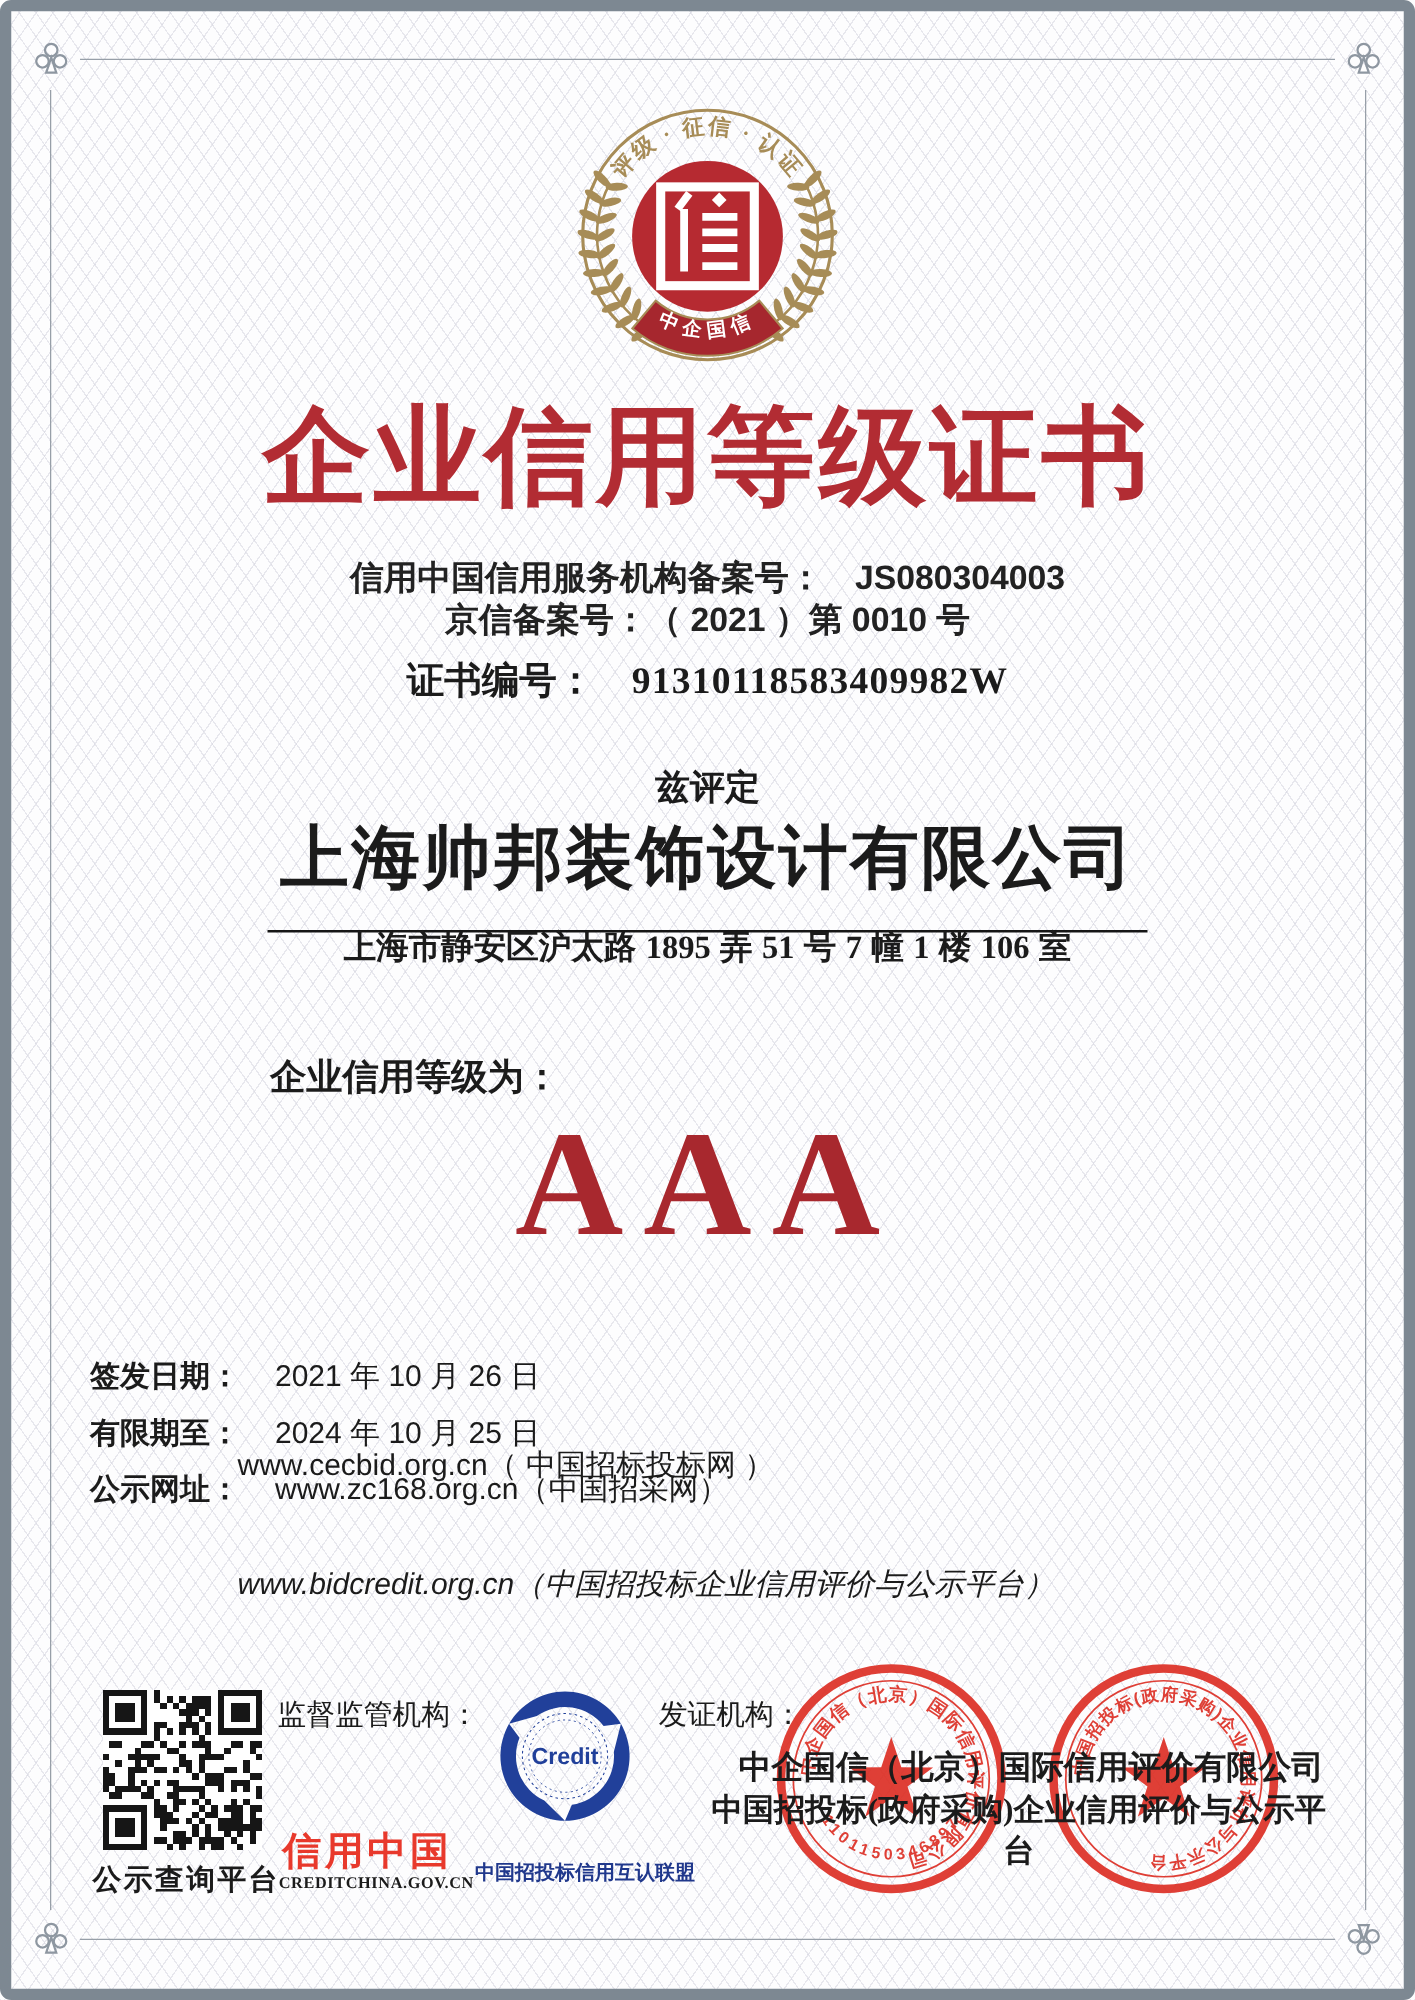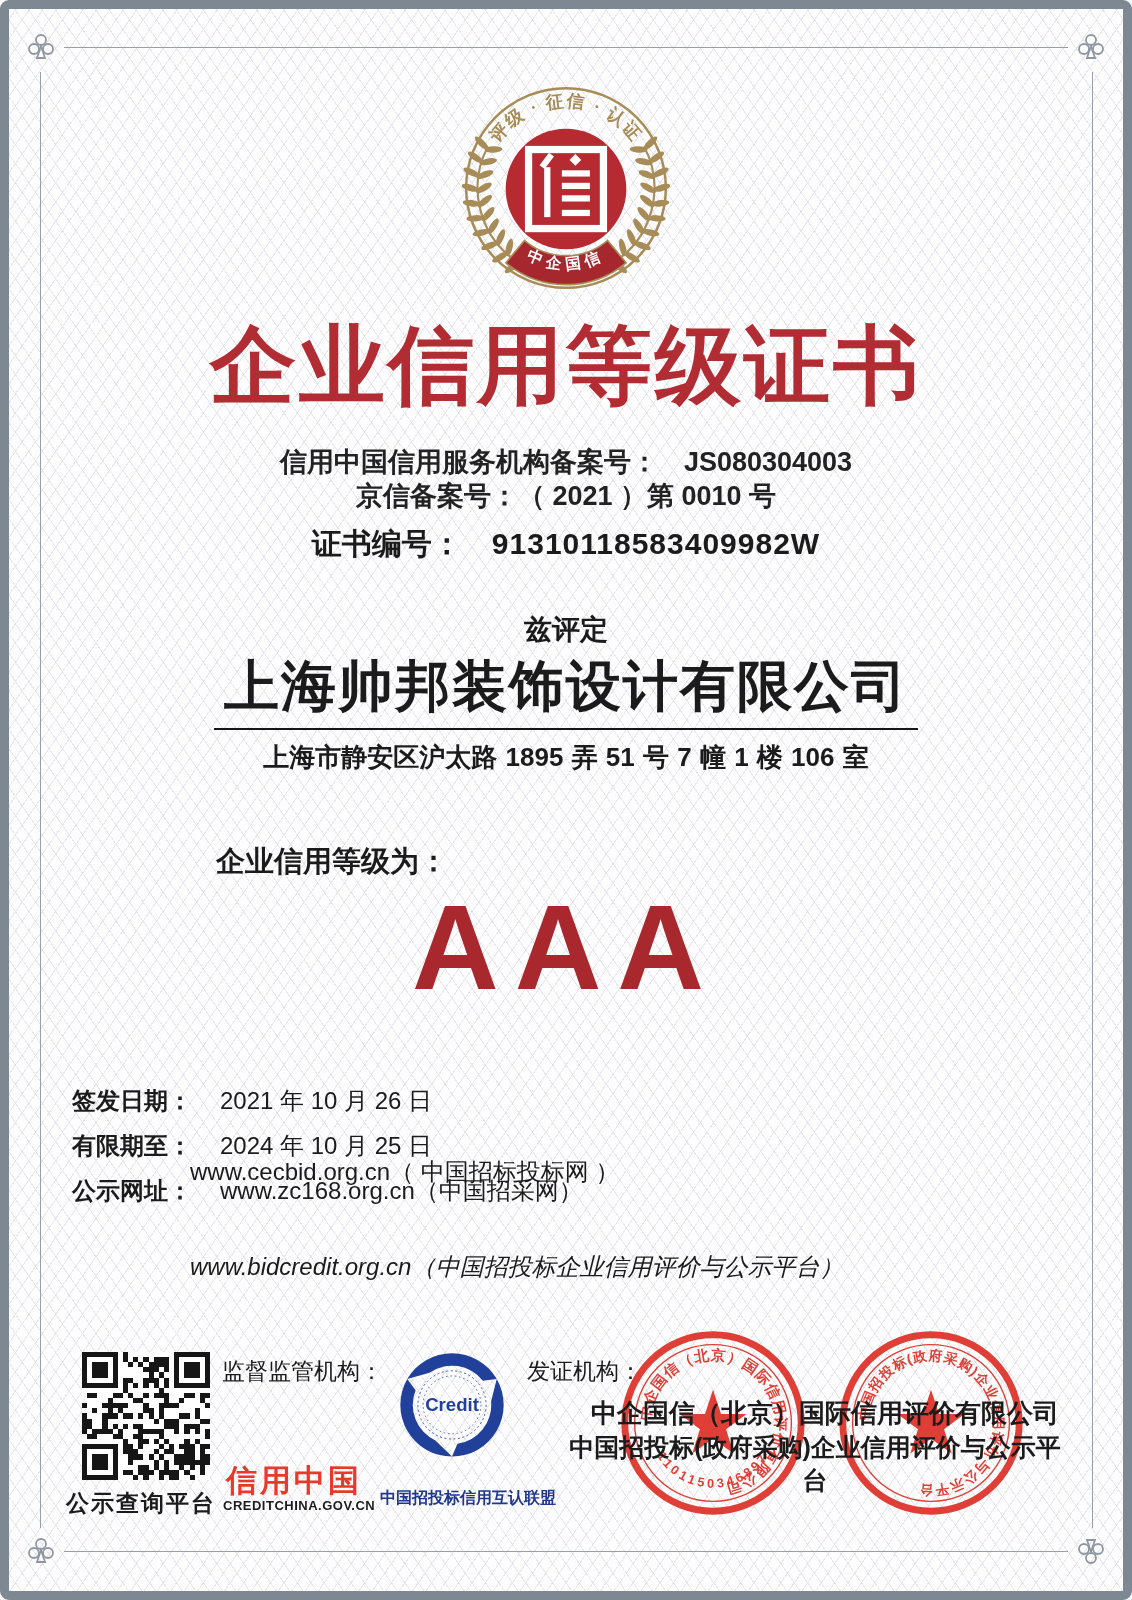--- a/index.html
+++ b/index.html
@@ -10,44 +10,44 @@
       repeating-linear-gradient(55deg, rgba(214,214,224,.55) 0 1px, transparent 1px 11px),
       repeating-linear-gradient(-55deg, rgba(214,214,224,.55) 0 1px, transparent 1px 11px);
     font-family:"Liberation Sans","DejaVu Sans",sans-serif;
     color:#1b1b1b;
   }
   #frame{position:absolute;inset:0;border:9px solid #7d8892;border-radius:9px;pointer-events:none;z-index:40;}
   .line{position:absolute;background:#979fa8;z-index:5;}
   .orn{position:absolute;z-index:6;}
   .abs{position:absolute;}
   .ctr{left:0;width:1132px;text-align:center;}
-  .song{font-family:Liberation Sans, sans-serif;}
+  .song{font-family:Liberation Serif, serif;}
   .hei{font-family:"Liberation Sans","DejaVu Sans",sans-serif;}
 
   #title{top:318px;font-size:86px;font-weight:800;color:#b22c33;letter-spacing:3px;line-height:1.1;}
   .filing{font-size:27px;font-weight:bold;color:#222;}
   #filing1{top:444px;}
   #filing2{top:478px;}
   .filing .val{margin-left:26px;}
   #certno{top:524px;font-size:30px;font-weight:bold;}
   #certno .val{margin-left:30px;letter-spacing:1px;}
   #hereby{top:611px;font-size:28px;font-weight:bold;}
   #company{top:650px;}
   #company span{display:inline-block;font-size:55px;font-weight:bold;letter-spacing:2px;
-    border-bottom:2px solid #161616;padding:0 10px 4px;}
+    border-bottom:2px solid #161616;padding:0 10px 20px;}
   #address{top:740px;font-size:26px;font-weight:bold;word-spacing:1px;}
   #rating-label{left:216px;top:842px;font-size:29px;font-weight:bold;}
   #aaa{top:884px;font-size:120px;font-weight:bold;color:#a8282e;letter-spacing:16px;line-height:1.05;}
 
   .inforow{position:absolute;left:72px;font-size:24px;white-space:nowrap;}
   .inforow .lab{font-weight:bold;display:inline-block;min-width:118px;}
   .inforow .val{margin-left:28px;}
   .urlrow{position:absolute;left:190px;font-size:24px;white-space:nowrap;}
 
-  #qr-caption{left:66px;top:1488px;width:158px;text-align:left;font-size:23px;font-weight:bold;letter-spacing:2px;}
+  #qr-caption{left:66px;top:1488px;width:158px;text-align:right;font-size:23px;font-weight:bold;letter-spacing:2px;}
   #supervisor{left:222px;top:1356px;font-size:23px;}
   #creditchina{left:226px;top:1460px;font-size:31px;font-weight:bold;color:#e8392c;letter-spacing:3px;}
   #creditchina-url{left:223px;top:1498px;font-size:13px;font-weight:bold;letter-spacing:.5px;}
   #alliance{left:356px;top:1488px;width:200px;text-align:center;font-size:16px;font-weight:bold;color:#20388c;margin-left:12px;}
   #issuer-label{left:527px;top:1356px;font-size:23px;text-align:center;}
   #issuer1{left:580px;top:1396px;width:490px;text-align:center;font-size:26px;font-weight:bold;z-index:12;}
   #issuer2{left:558px;top:1431px;width:514px;text-align:center;font-size:25px;font-weight:bold;z-index:12;}
   .stamp{position:absolute;z-index:8;opacity:.93;}
 </style>
 </head>

